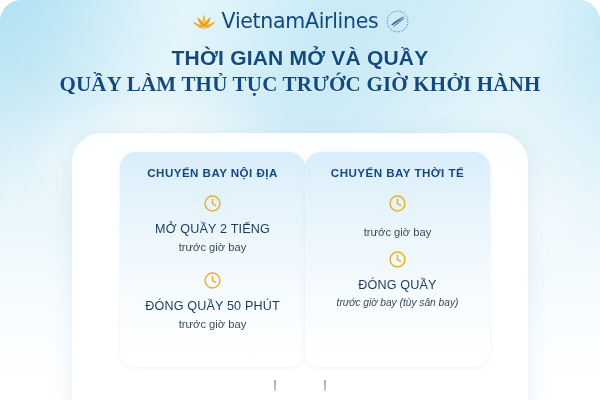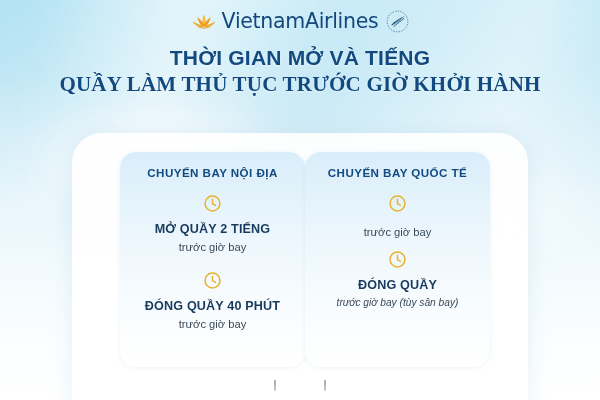--- a/index.html
+++ b/index.html
@@ -23,20 +23,21 @@
       radial-gradient(120% 70% at 50% -10%, rgba(255,255,255,0.55) 0%, rgba(255,255,255,0) 55%),
       linear-gradient(180deg,
         #a9dff2 0%,
         #b3e2f3 8%,
         #c3e8f5 20%,
         #d5eef8 34%,
         #e6f5fb 50%,
         #f2fafd 66%,
         #fafdff 82%,
         #ffffff 100%);
+    border-radius: 21px;
   }
 
   
   .sky-streak-a {
     position: absolute;
     left: -120px; top: -70px;
     width: 560px; height: 260px;
     background: linear-gradient(115deg, rgba(255,255,255,0) 30%, rgba(255,255,255,0.55) 52%, rgba(255,255,255,0) 72%);
     transform: rotate(-9deg);
     filter: blur(14px);
@@ -174,21 +175,21 @@
   .block-second-intl { margin-top: 11px; }
 
   .clock {
     width: 19px; height: 19px;
     display: block;
     margin-bottom: 9px;
   }
 
   .line-strong {
     color: #173a5e;
-    font-weight: 700;
+    font-weight: 400;
     font-size: 12.6px;
     letter-spacing: 0.15px;
     text-align: center;
     white-space: nowrap;
     line-height: 15px;
   }
   .line-sub {
     color: #3a4a59;
     font-weight: 400;
     font-size: 11.2px;
@@ -240,21 +241,21 @@
     <div class="brand-word"><span class="vn">Vietnam</span><span>Airlines</span></div>
     <svg class="sky-badge" viewBox="0 0 40 40">
       <circle cx="20" cy="20" r="18" fill="none" stroke="#3f6f95" stroke-width="1.4" stroke-dasharray="2.5 2.2"></circle>
       <path d="M9 26 C15 20 24 14 32 11 C27 17 19 23 11 27 Z" fill="#1b4f7c"></path>
       <path d="M10.5 27.5 L30 12.5" stroke="#ffffff" stroke-width="1" opacity="0.85"></path>
       <path d="M13 29 L31.5 14.5" stroke="#2b6490" stroke-width="1.6"></path>
     </svg>
   </div>
 
   <div class="headline">
-    <div>THỜI GIAN MỞ VÀ TIẾNG</div>
+    <div>THỜI GIAN MỞ VÀ QUẦY</div>
     <div class="l2">QUẦY LÀM THỦ TỤC TRƯỚC GIỜ KHỞI HÀNH</div>
   </div>
 
   <div class="panel"></div>
 
   <div class="cards">
 
     <div class="card">
       <div class="card-title">CHUYẾN BAY NỘI ĐỊA</div>
 
@@ -265,27 +266,27 @@
         </svg>
         <div class="line-strong">MỞ QUẦY 2 TIẾNG</div>
         <div class="line-sub">trước giờ bay</div>
       </div>
 
       <div class="block block-second">
         <svg class="clock" viewBox="0 0 24 24">
           <circle cx="12" cy="12" r="9.4" fill="none" stroke="#e8b22e" stroke-width="1.9"></circle>
           <path d="M12 6.6 L12 12.2 L15.7 14.4" fill="none" stroke="#e8b22e" stroke-width="1.9" stroke-linecap="round" stroke-linejoin="round"></path>
         </svg>
-        <div class="line-strong">ĐÓNG QUẦY 40 PHÚT</div>
+        <div class="line-strong">ĐÓNG QUẦY 50 PHÚT</div>
         <div class="line-sub">trước giờ bay</div>
       </div>
     </div>
 
     <div class="card">
-      <div class="card-title">CHUYẾN BAY QUỐC TẾ</div>
+      <div class="card-title">CHUYẾN BAY THỜI TẾ</div>
 
       <div class="block block-first">
         <svg class="clock" viewBox="0 0 24 24">
           <circle cx="12" cy="12" r="9.4" fill="none" stroke="#e8b22e" stroke-width="1.9"></circle>
           <path d="M12 6.6 L12 12.2 L15.7 14.4" fill="none" stroke="#e8b22e" stroke-width="1.9" stroke-linecap="round" stroke-linejoin="round"></path>
         </svg>
         <div class="line-sub">trước giờ bay</div>
       </div>
 
       <div class="block block-second-intl">

